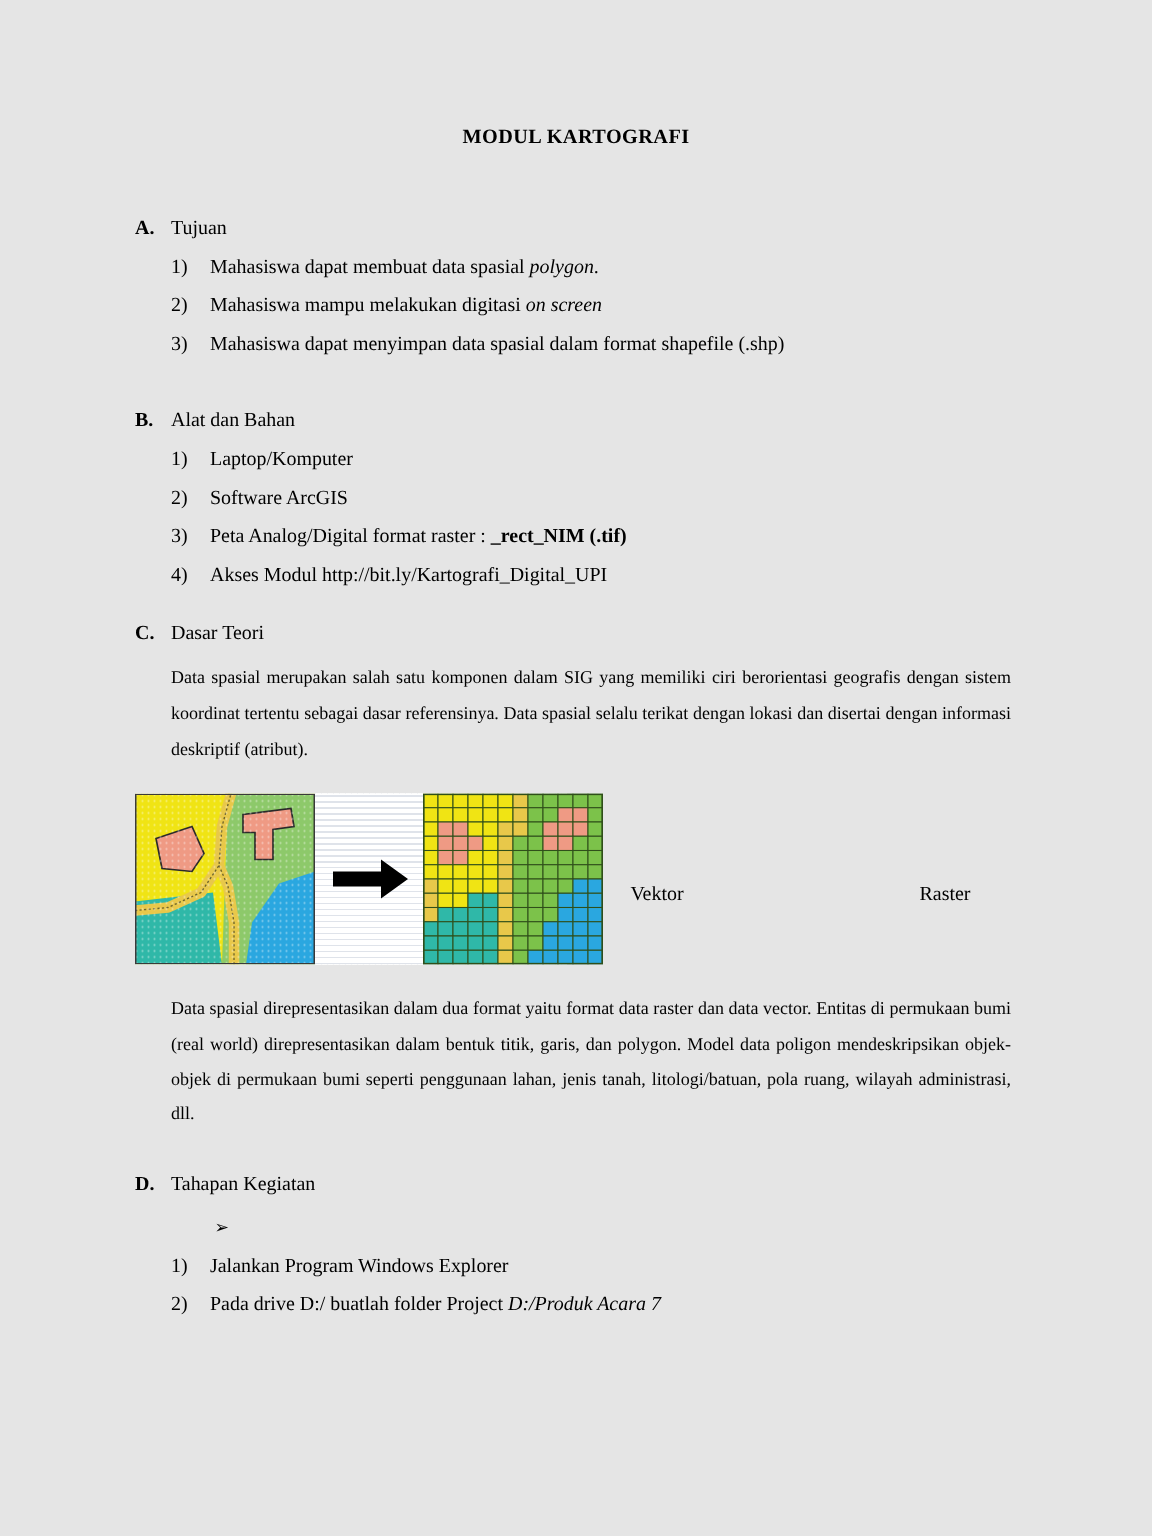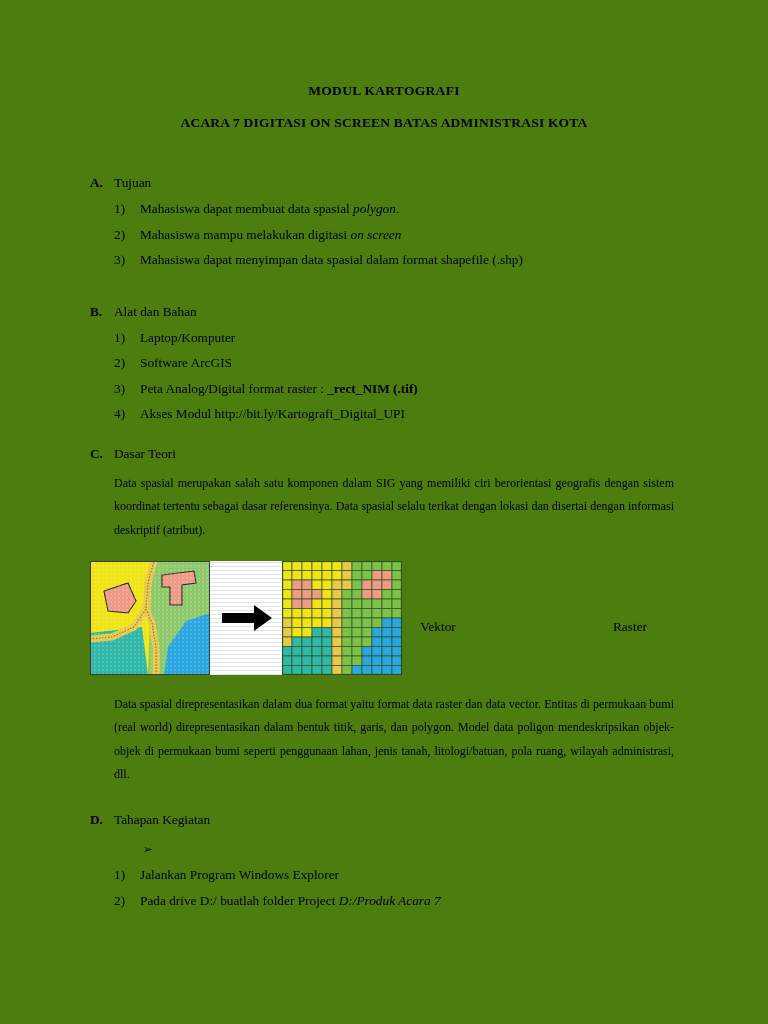--- a/index.html
+++ b/index.html
@@ -13,21 +13,21 @@
     font-family: "Liberation Serif", "DejaVu Serif", serif;
     color: #000000;
     position: relative;
     overflow: hidden;
   }
   .page {
     position: absolute;
     left: 0; top: 0;
     width: 768px;
     height: 1024px;
-    background: #4d7c0f;
+    background: #e5e5e5;
   }
 
   
   .title-block {
     text-align: center;
     padding-top: 84px;
   }
   .doc-title {
     font-size: 13.5px;
     font-weight: bold;
@@ -170,21 +170,20 @@
     font-weight: normal;
   }
 </style>
 </head>
 <body>
 
 <div class="page">
 
   <div class="title-block">
     <div class="doc-title">MODUL KARTOGRAFI</div>
-    <div class="doc-subtitle">ACARA 7 DIGITASI ON SCREEN BATAS ADMINISTRASI KOTA</div>
   </div>
 
   <div class="content">
 
     <div class="section">
       <div class="section-head">
         <span class="section-letter">A.</span>
         <span class="section-title">Tujuan</span>
       </div>
       <ul class="num-list">

